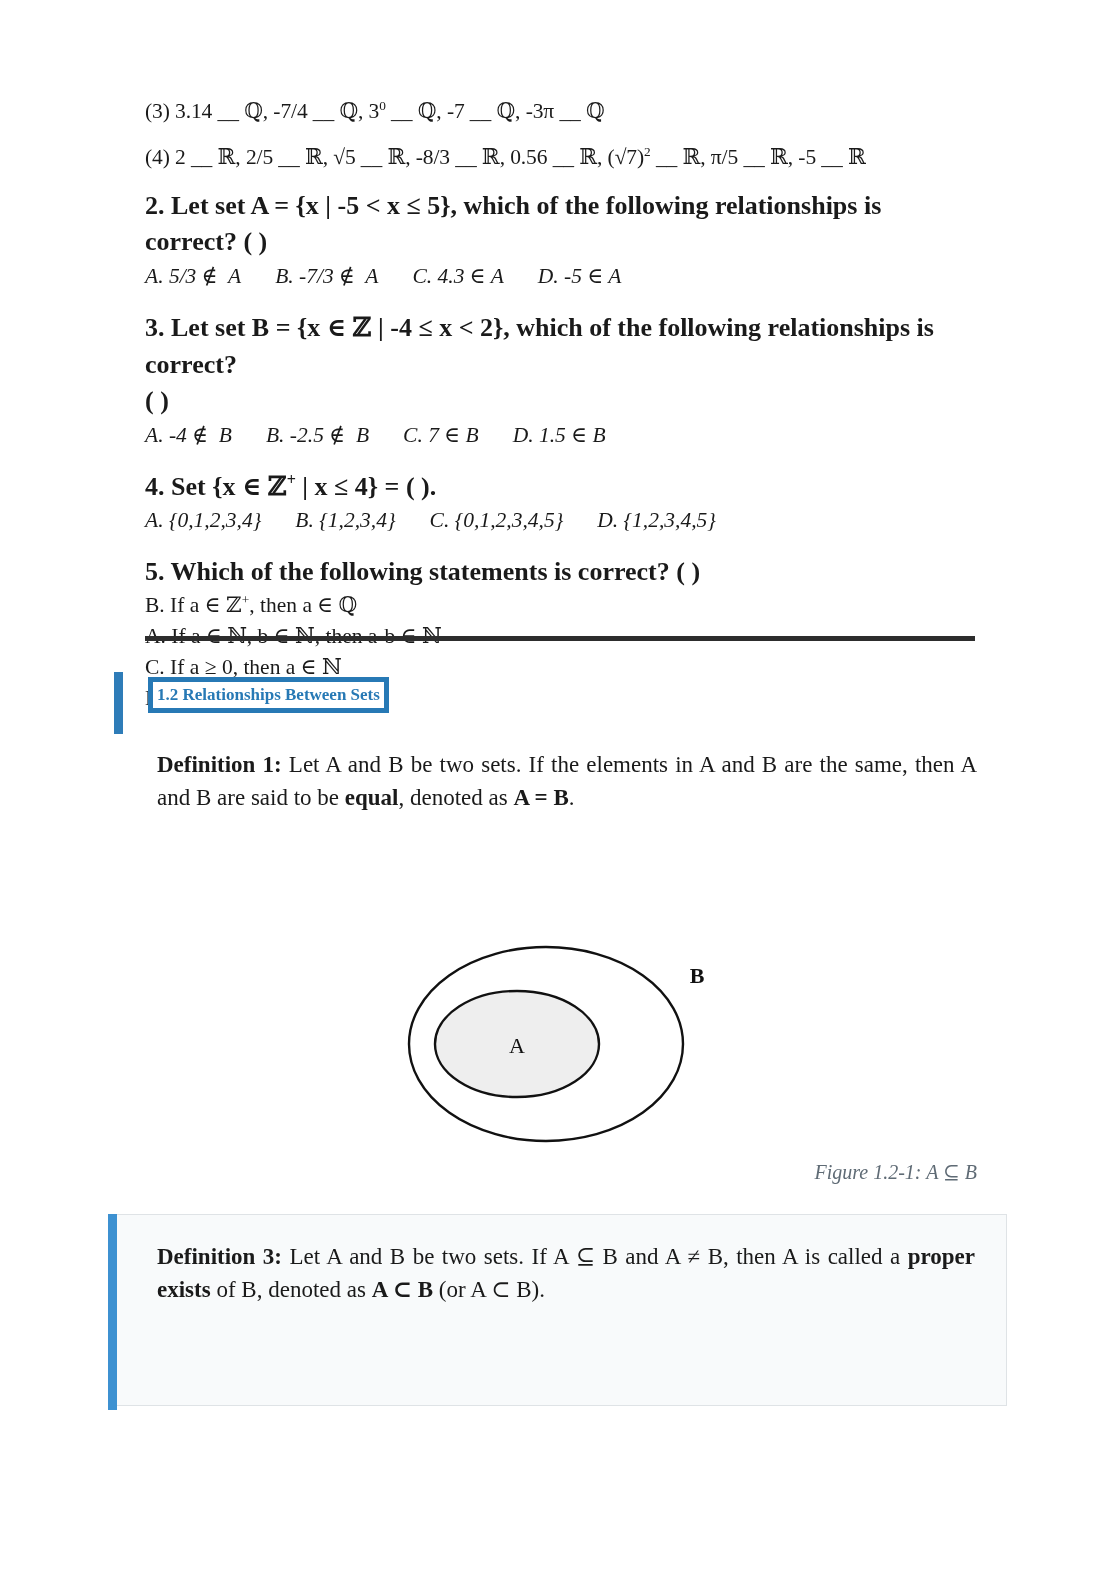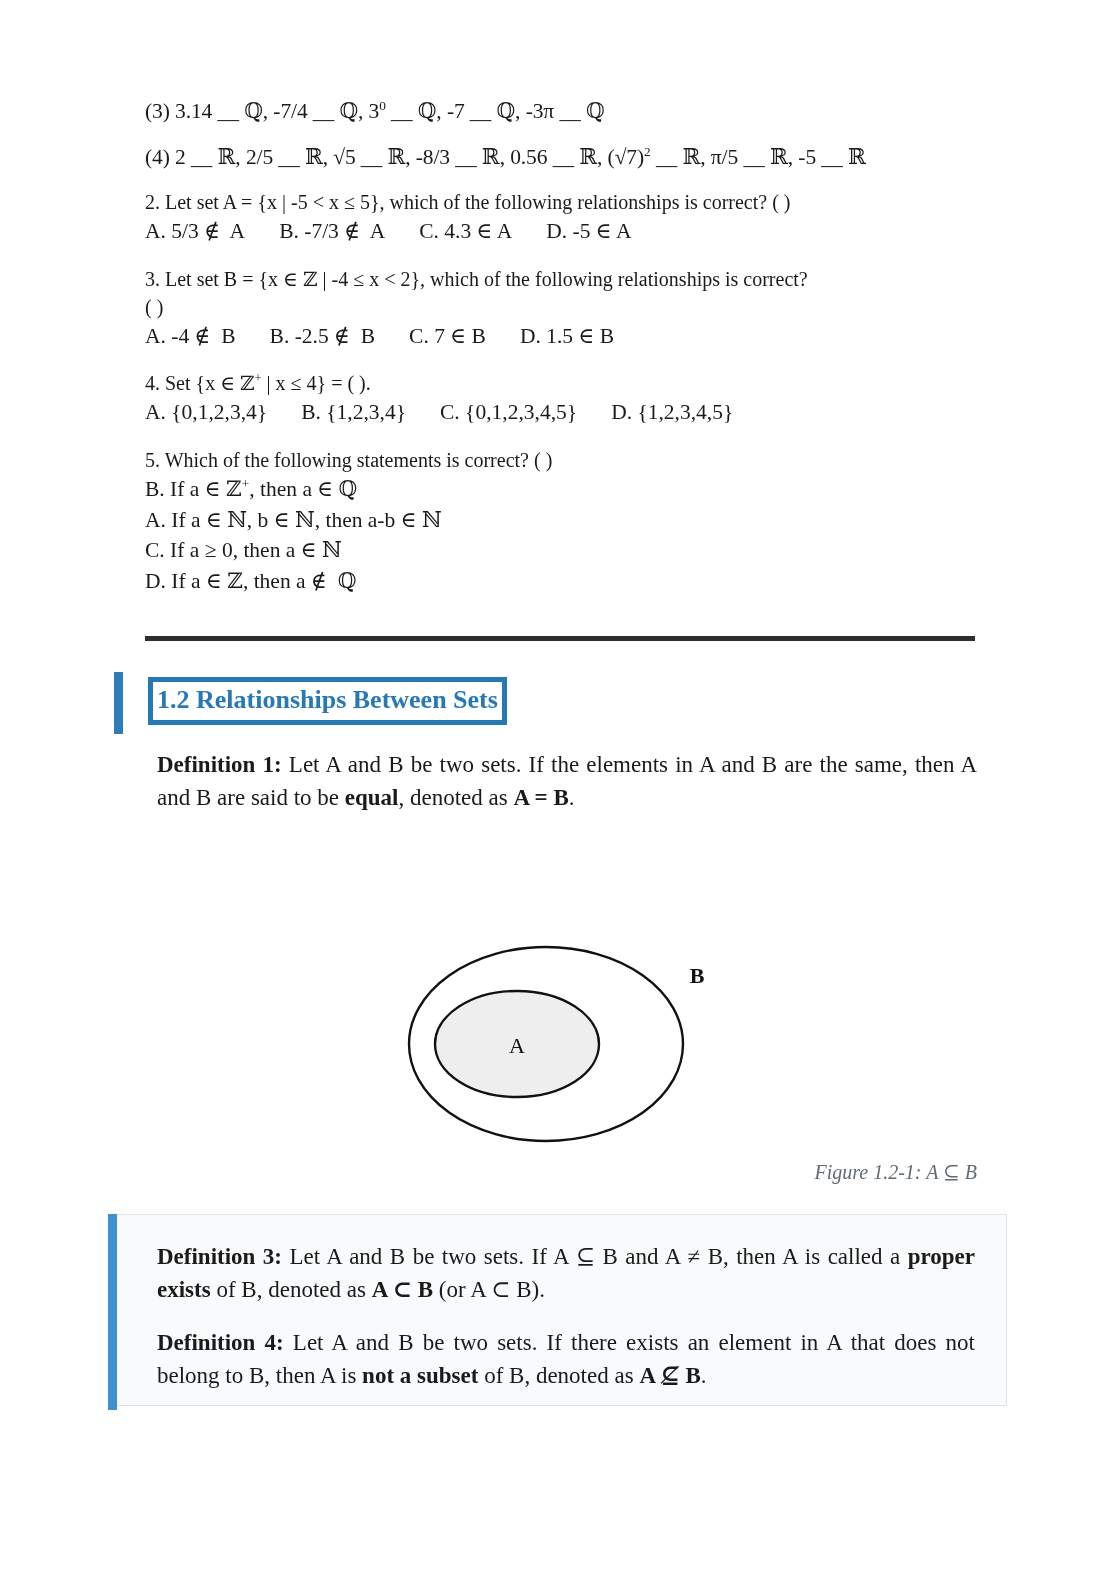--- a/index.html
+++ b/index.html
@@ -31,32 +31,32 @@
 
   
   .fill-line {
     font-size: 21.5px;
     line-height: 1.35;
     margin: 0 0 16px 0;
     letter-spacing: -0.1px;
     white-space: nowrap;
   }
   .q-stem {
-    font-size: 20px;
-    font-weight: normal;
+    font-size: 26px;
+    font-weight: bold;
     line-height: 1.4;
     margin: 0;
   }
   .q-block { margin: 0 0 18px 0; }
   .q-opts {
     font-size: 21.5px;
     line-height: 1.42;
     margin: 0;
   }
-  .q-opts .opt { display: inline-block; }
+  .q-opts .opt { display: inline-block; font-style: italic; }
   .gap-md { display: inline-block; width: 34px; }
   .opt-line {
     font-size: 21.5px;
     line-height: 1.44;
     margin: 0;
   }
   .bbb { font-family: "DejaVu Serif", serif; }
   sup { font-size: 0.62em; vertical-align: super; line-height: 0; }
 
   
@@ -86,21 +86,21 @@
   }
   .sec-box {
     position: absolute;
     left: 34px;
     top: 5px;
     border: 5px solid #2779b5;
     background: #ffffff;
     padding: 2px 4px 3px 4px;
   }
   .sec-title {
-    font-size: 26px;
+    font-size: 17px;
     font-weight: bold;
     color: #2779b5;
     line-height: 1.25;
     white-space: nowrap;
   }
 
   
   .defs {
     position: absolute;
     left: 145px;
@@ -234,18 +234,15 @@
     </svg>
     <div class="fig-cap">Figure 1.2-1: A ⊆ B</div>
   </div>
 
   <div class="callout"></div>
   <div class="callout-bar"></div>
   <div class="callout-inner">
     <p class="def-p">
       <b>Definition 3:</b><span> Let A and B be two sets. If A ⊆ B and A ≠ B, then A is called a </span><b>proper exists</b><span> of B, denoted as </span><b>A ⊂ B</b><span> (or A ⊂ B).</span>
     </p>
-    <p class="def-p">
-      <b>Definition 4:</b><span> Let A and B be two sets. If there exists an element in A that does not belong to B, then A is </span><b>not a subset</b><span> of B, denoted as </span><b>A ⊈  B</b><span>.</span>
-    </p>
   </div>
 
 </div>
 
 </body></html>

